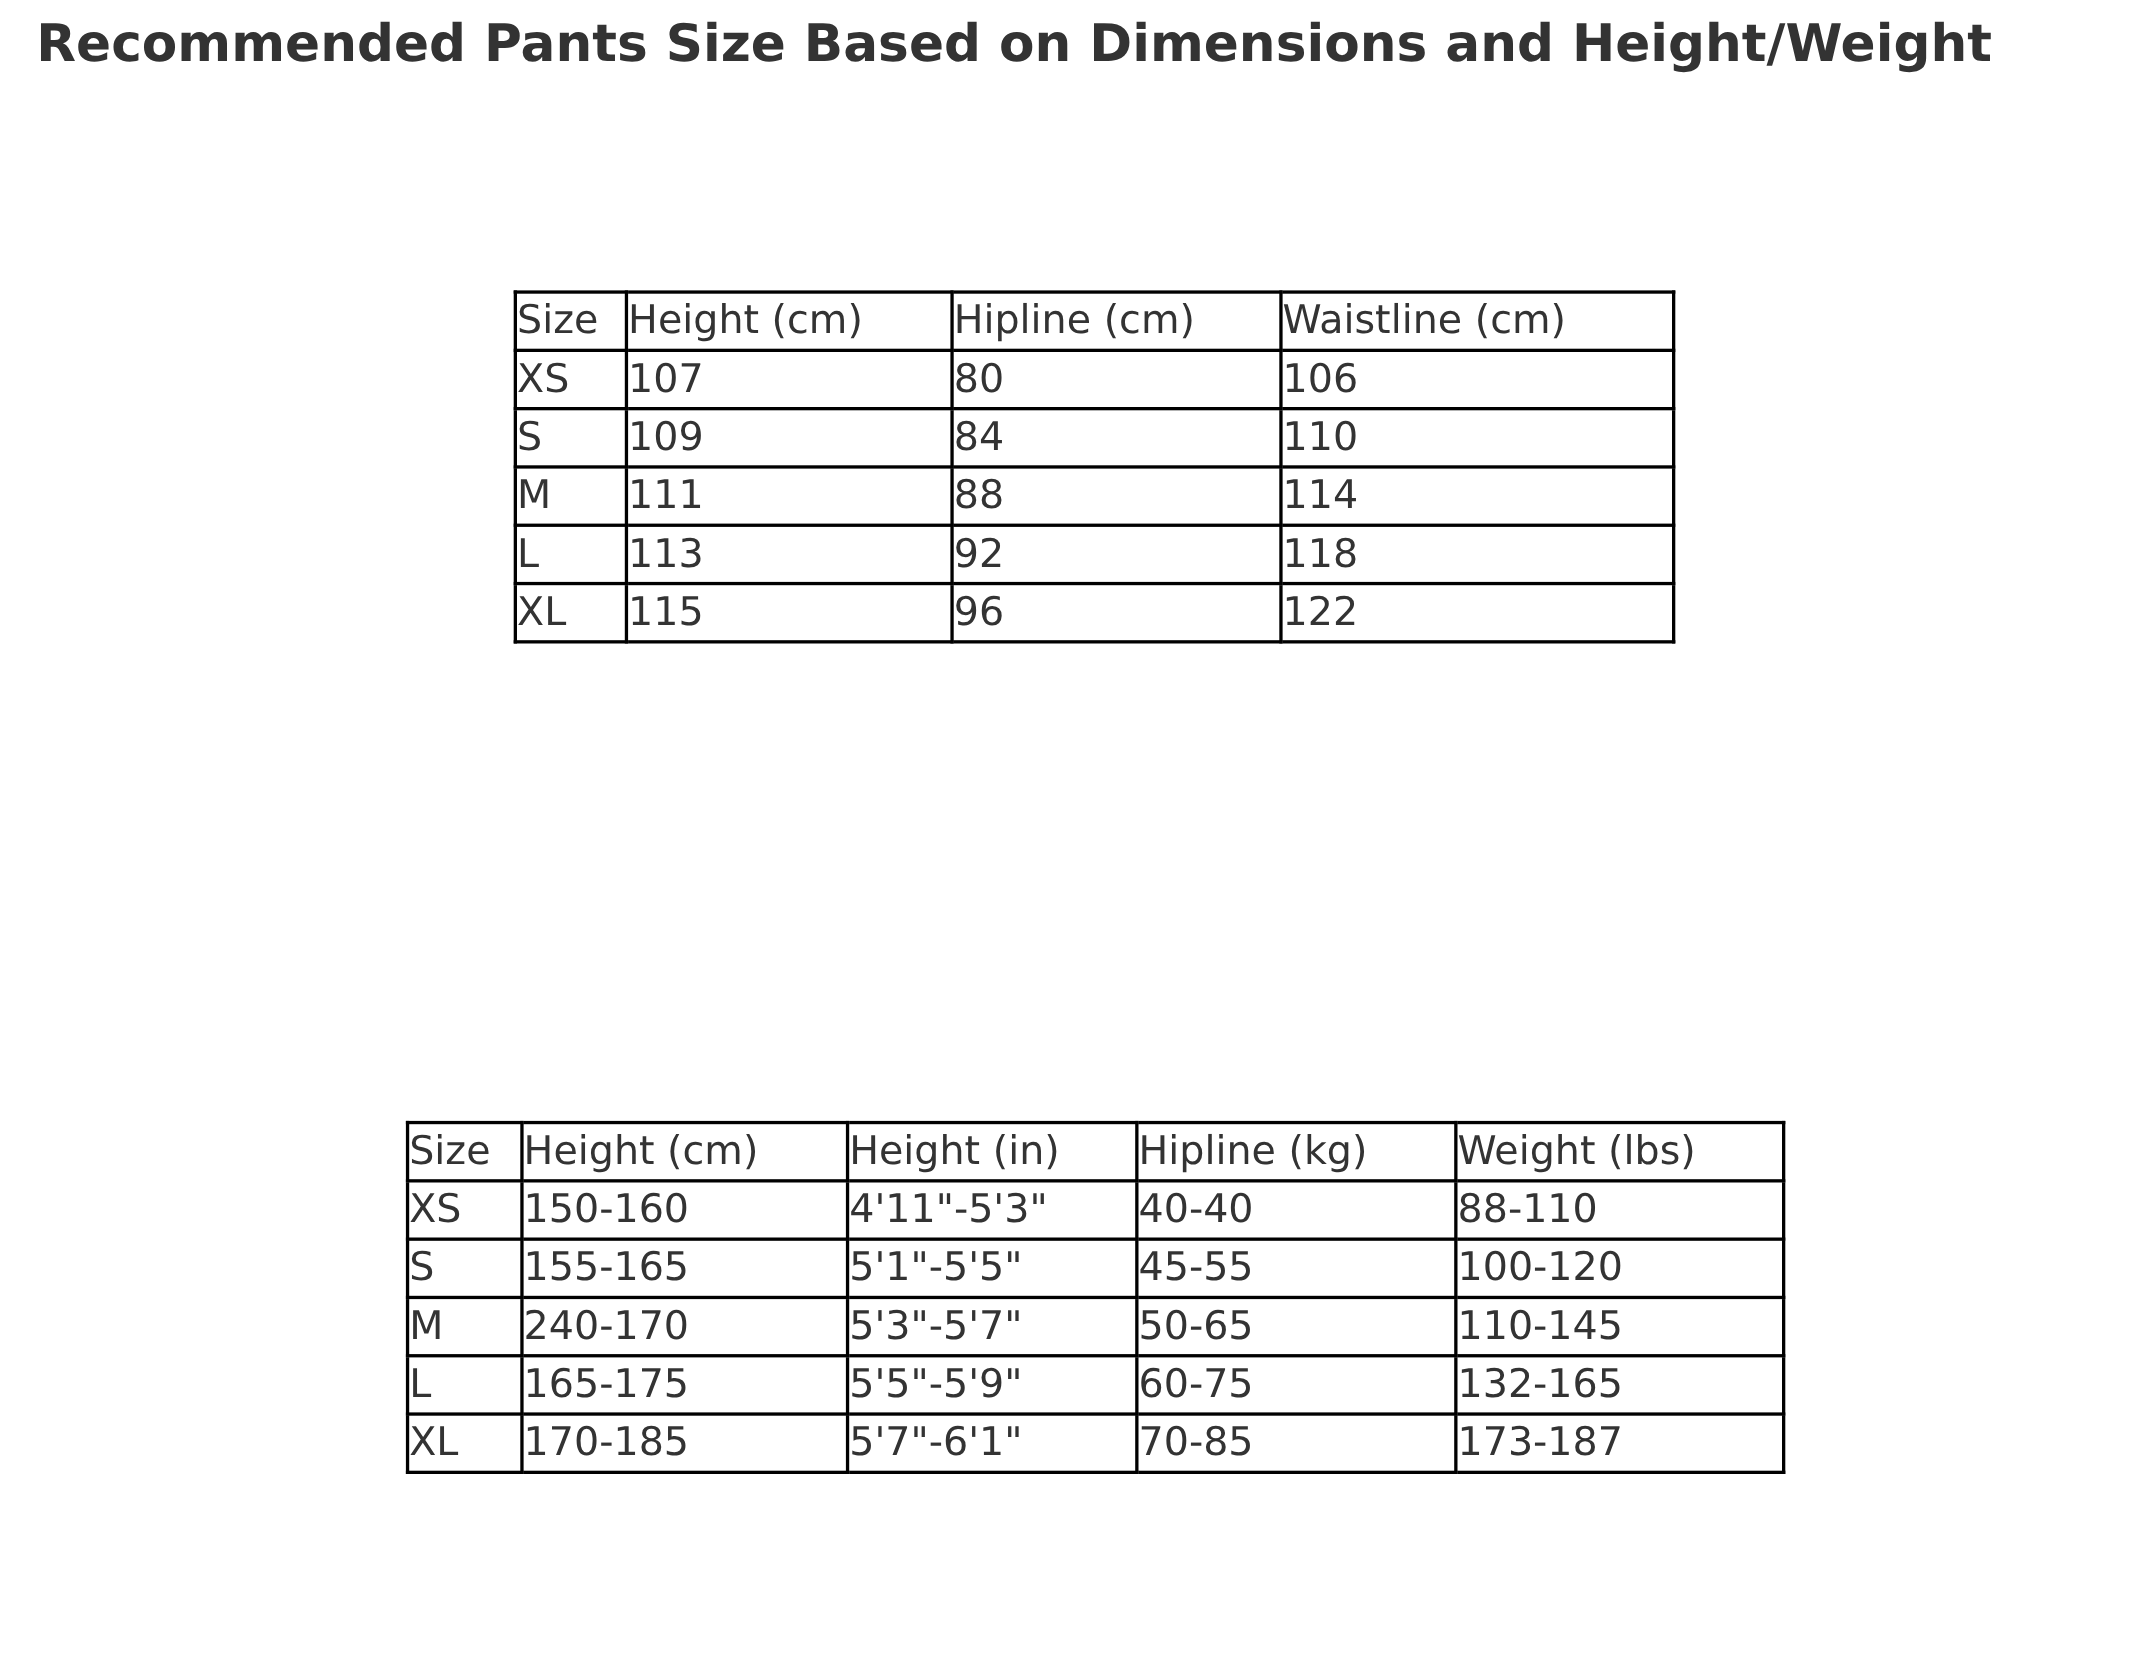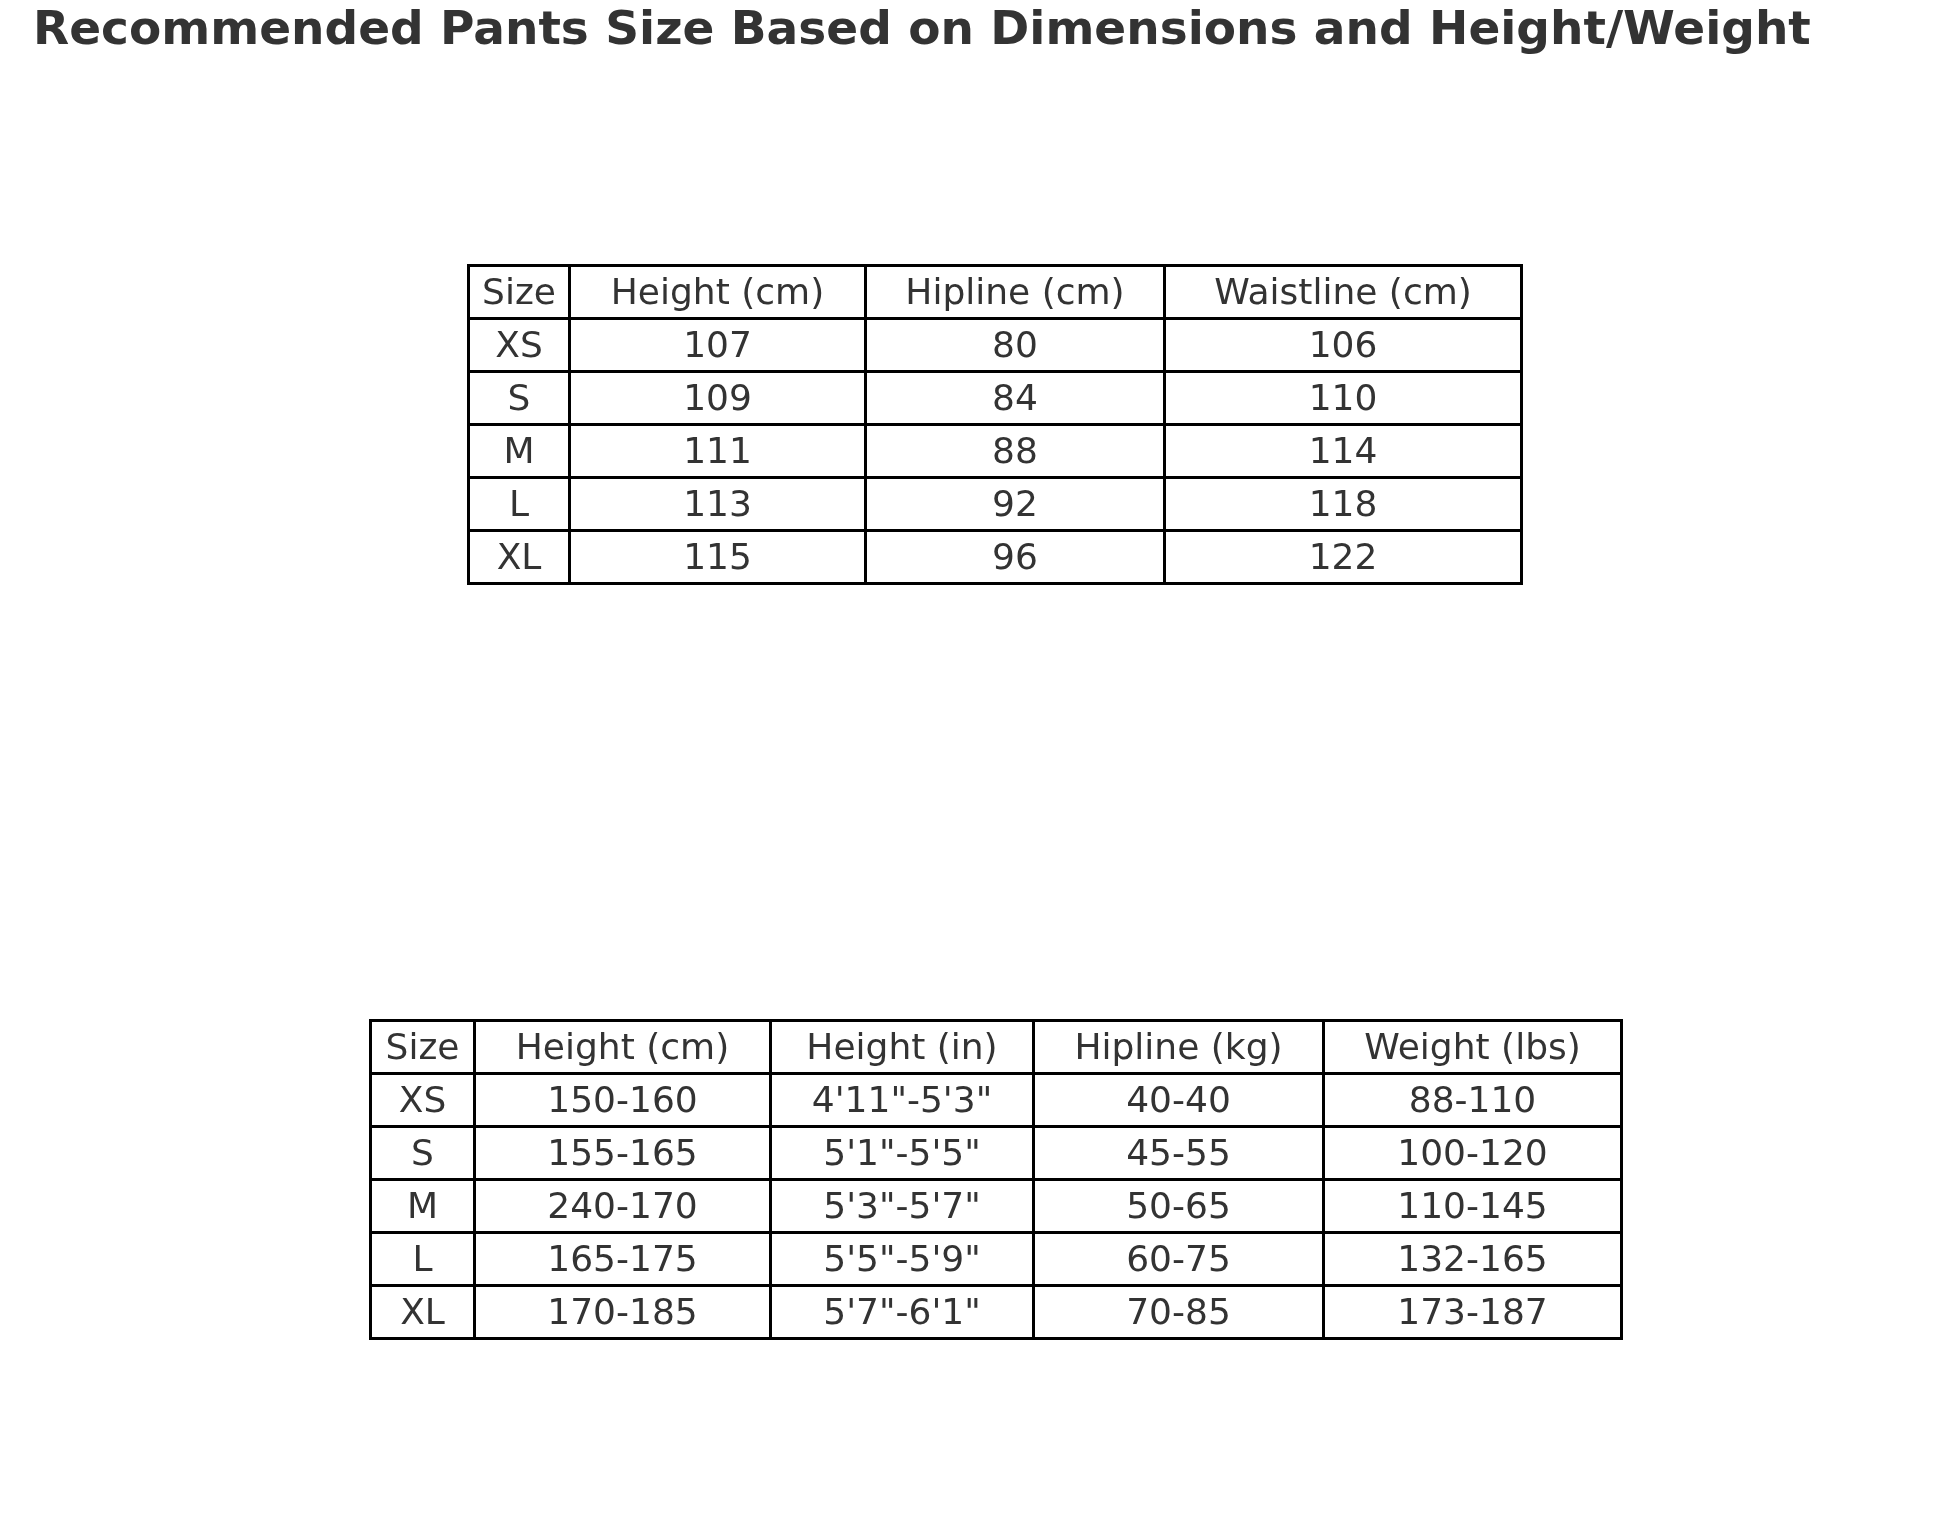--- a/index.html
+++ b/index.html
@@ -10,36 +10,36 @@
   body {
     position: relative;
     width: 1946px;
     height: 1513px;
     font-family: "DejaVu Sans", "Liberation Sans", sans-serif;
     color: #333333;
   }
   .figure-title {
     position: absolute;
     left: 33px;
-    top: 0;
+    top: 12px;
     font-size: 47px;
     font-weight: bold;
     color: #333333;
     white-space: nowrap;
     letter-spacing: 0px;
   }
   table.size-table {
     position: absolute;
     border-collapse: collapse;
     table-layout: fixed;
     background: #ffffff;
   }
   table.size-table td, table.size-table th {
     border: 3px solid #000000;
-    text-align: center;
+    text-align: left;
     vertical-align: middle;
     font-size: 36px;
     font-weight: normal;
     color: #333333;
     padding: 0;
     height: 50px;
     line-height: 48px;
     overflow: hidden;
     white-space: nowrap;
   }

